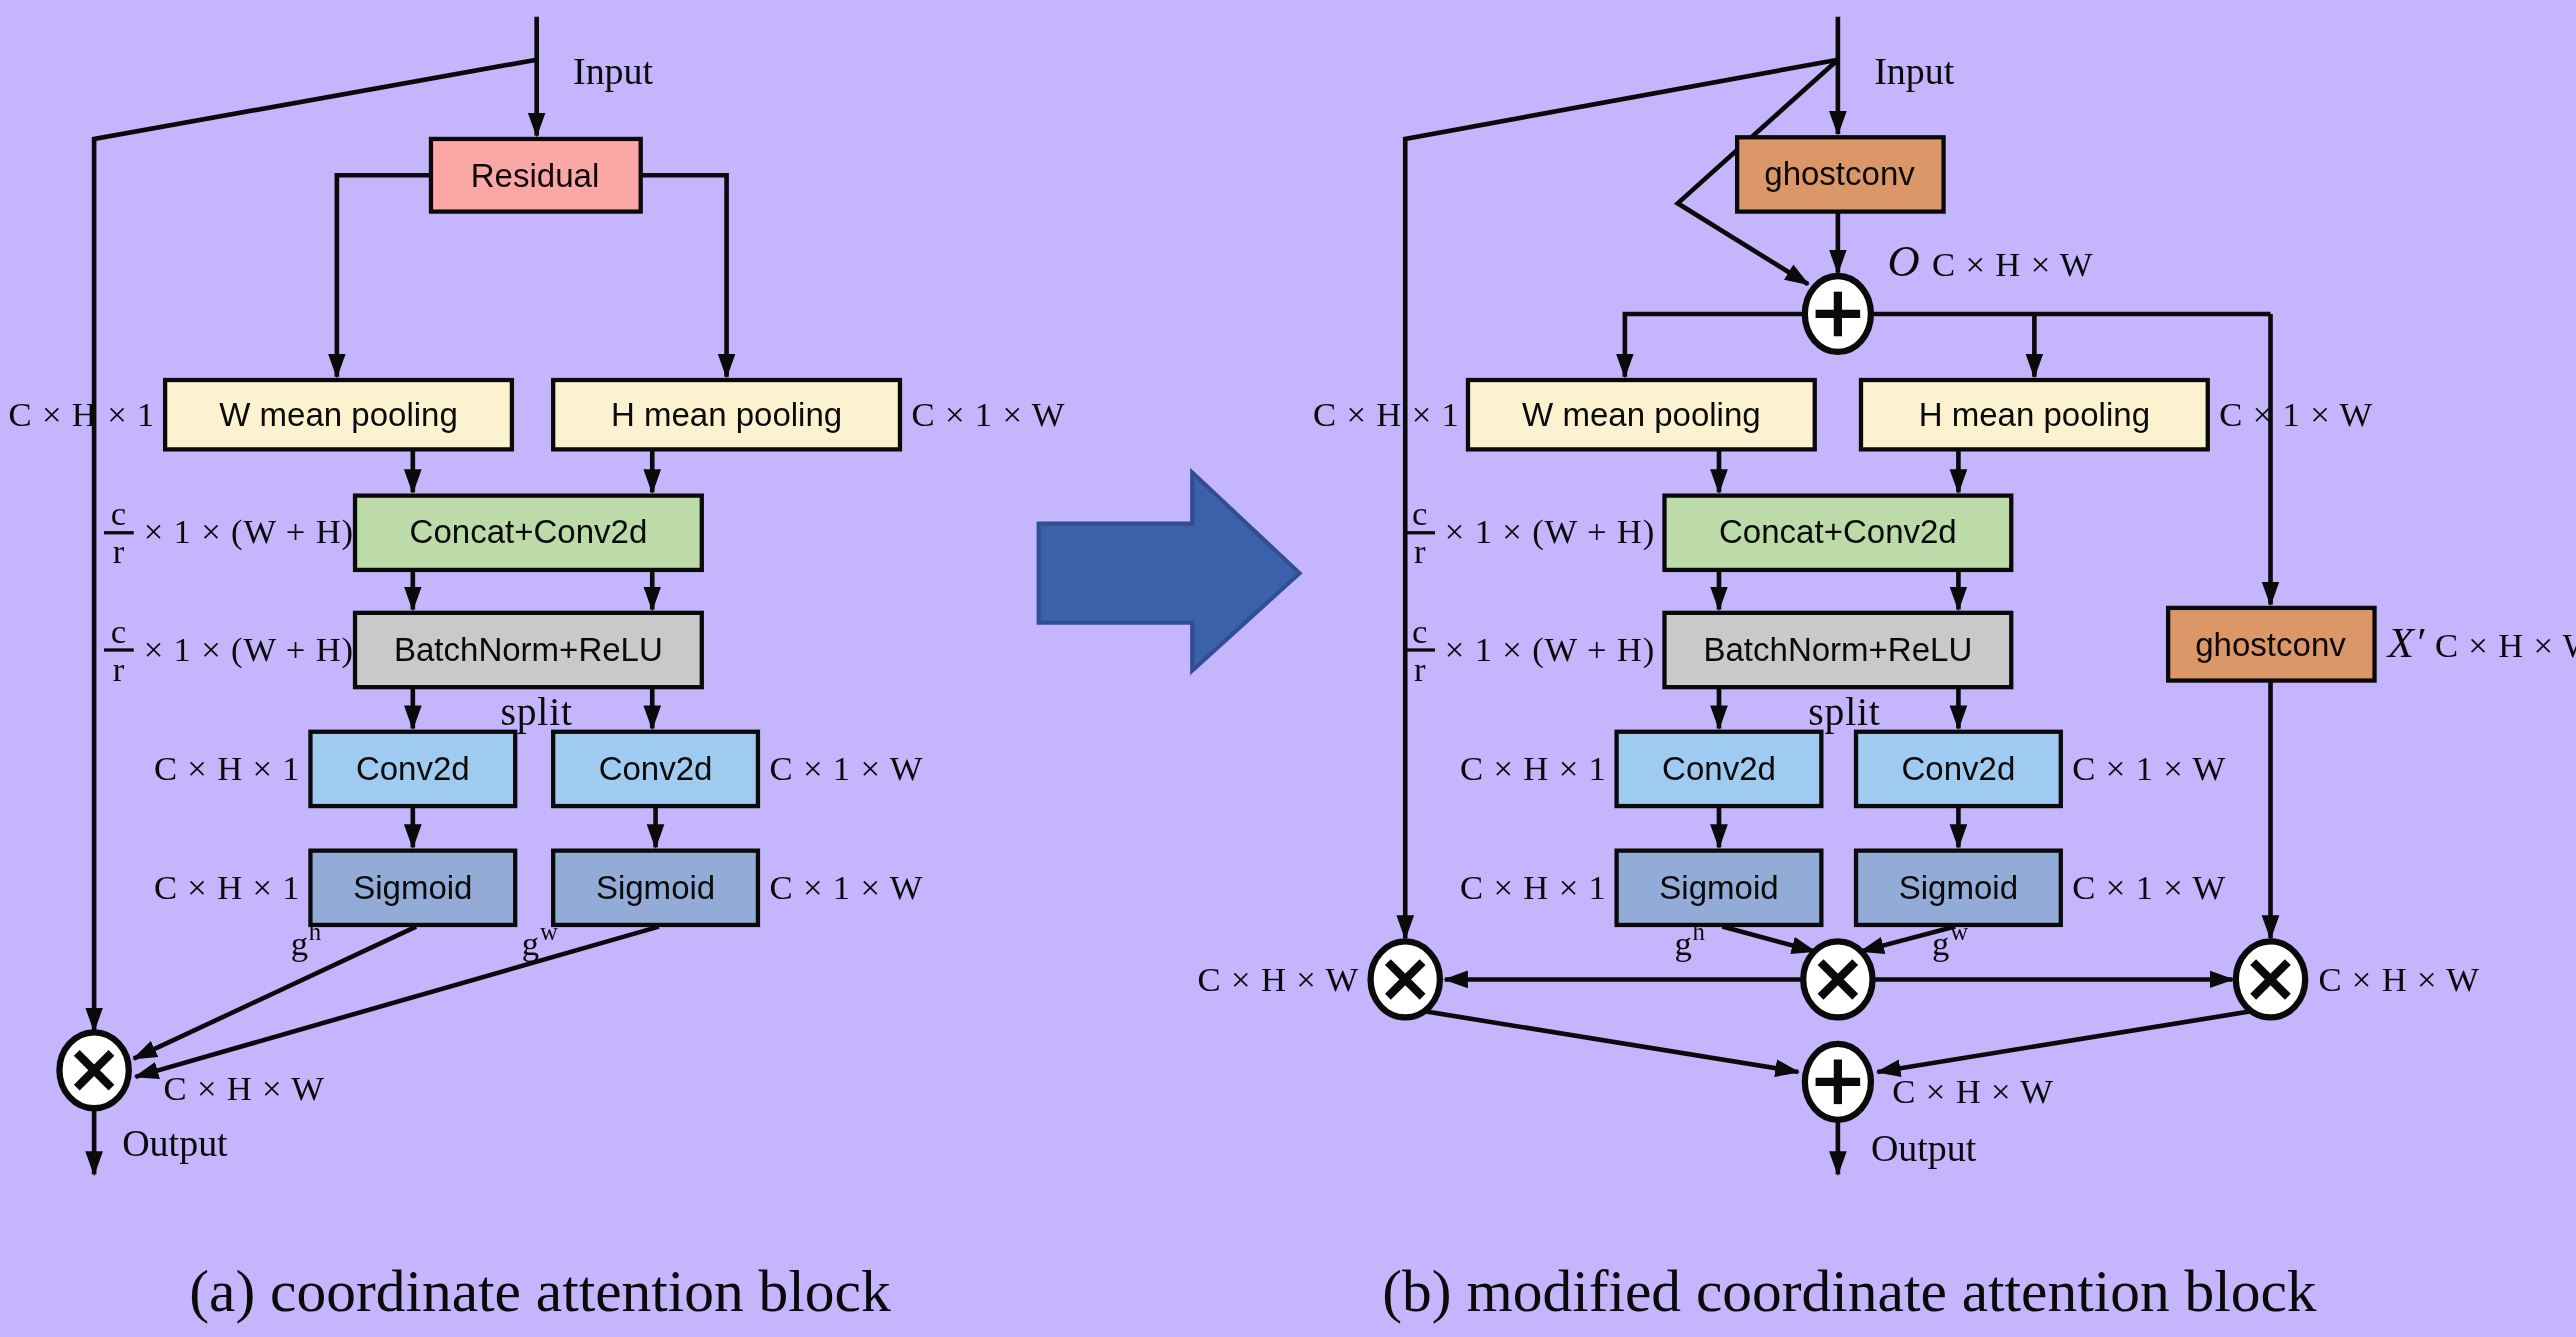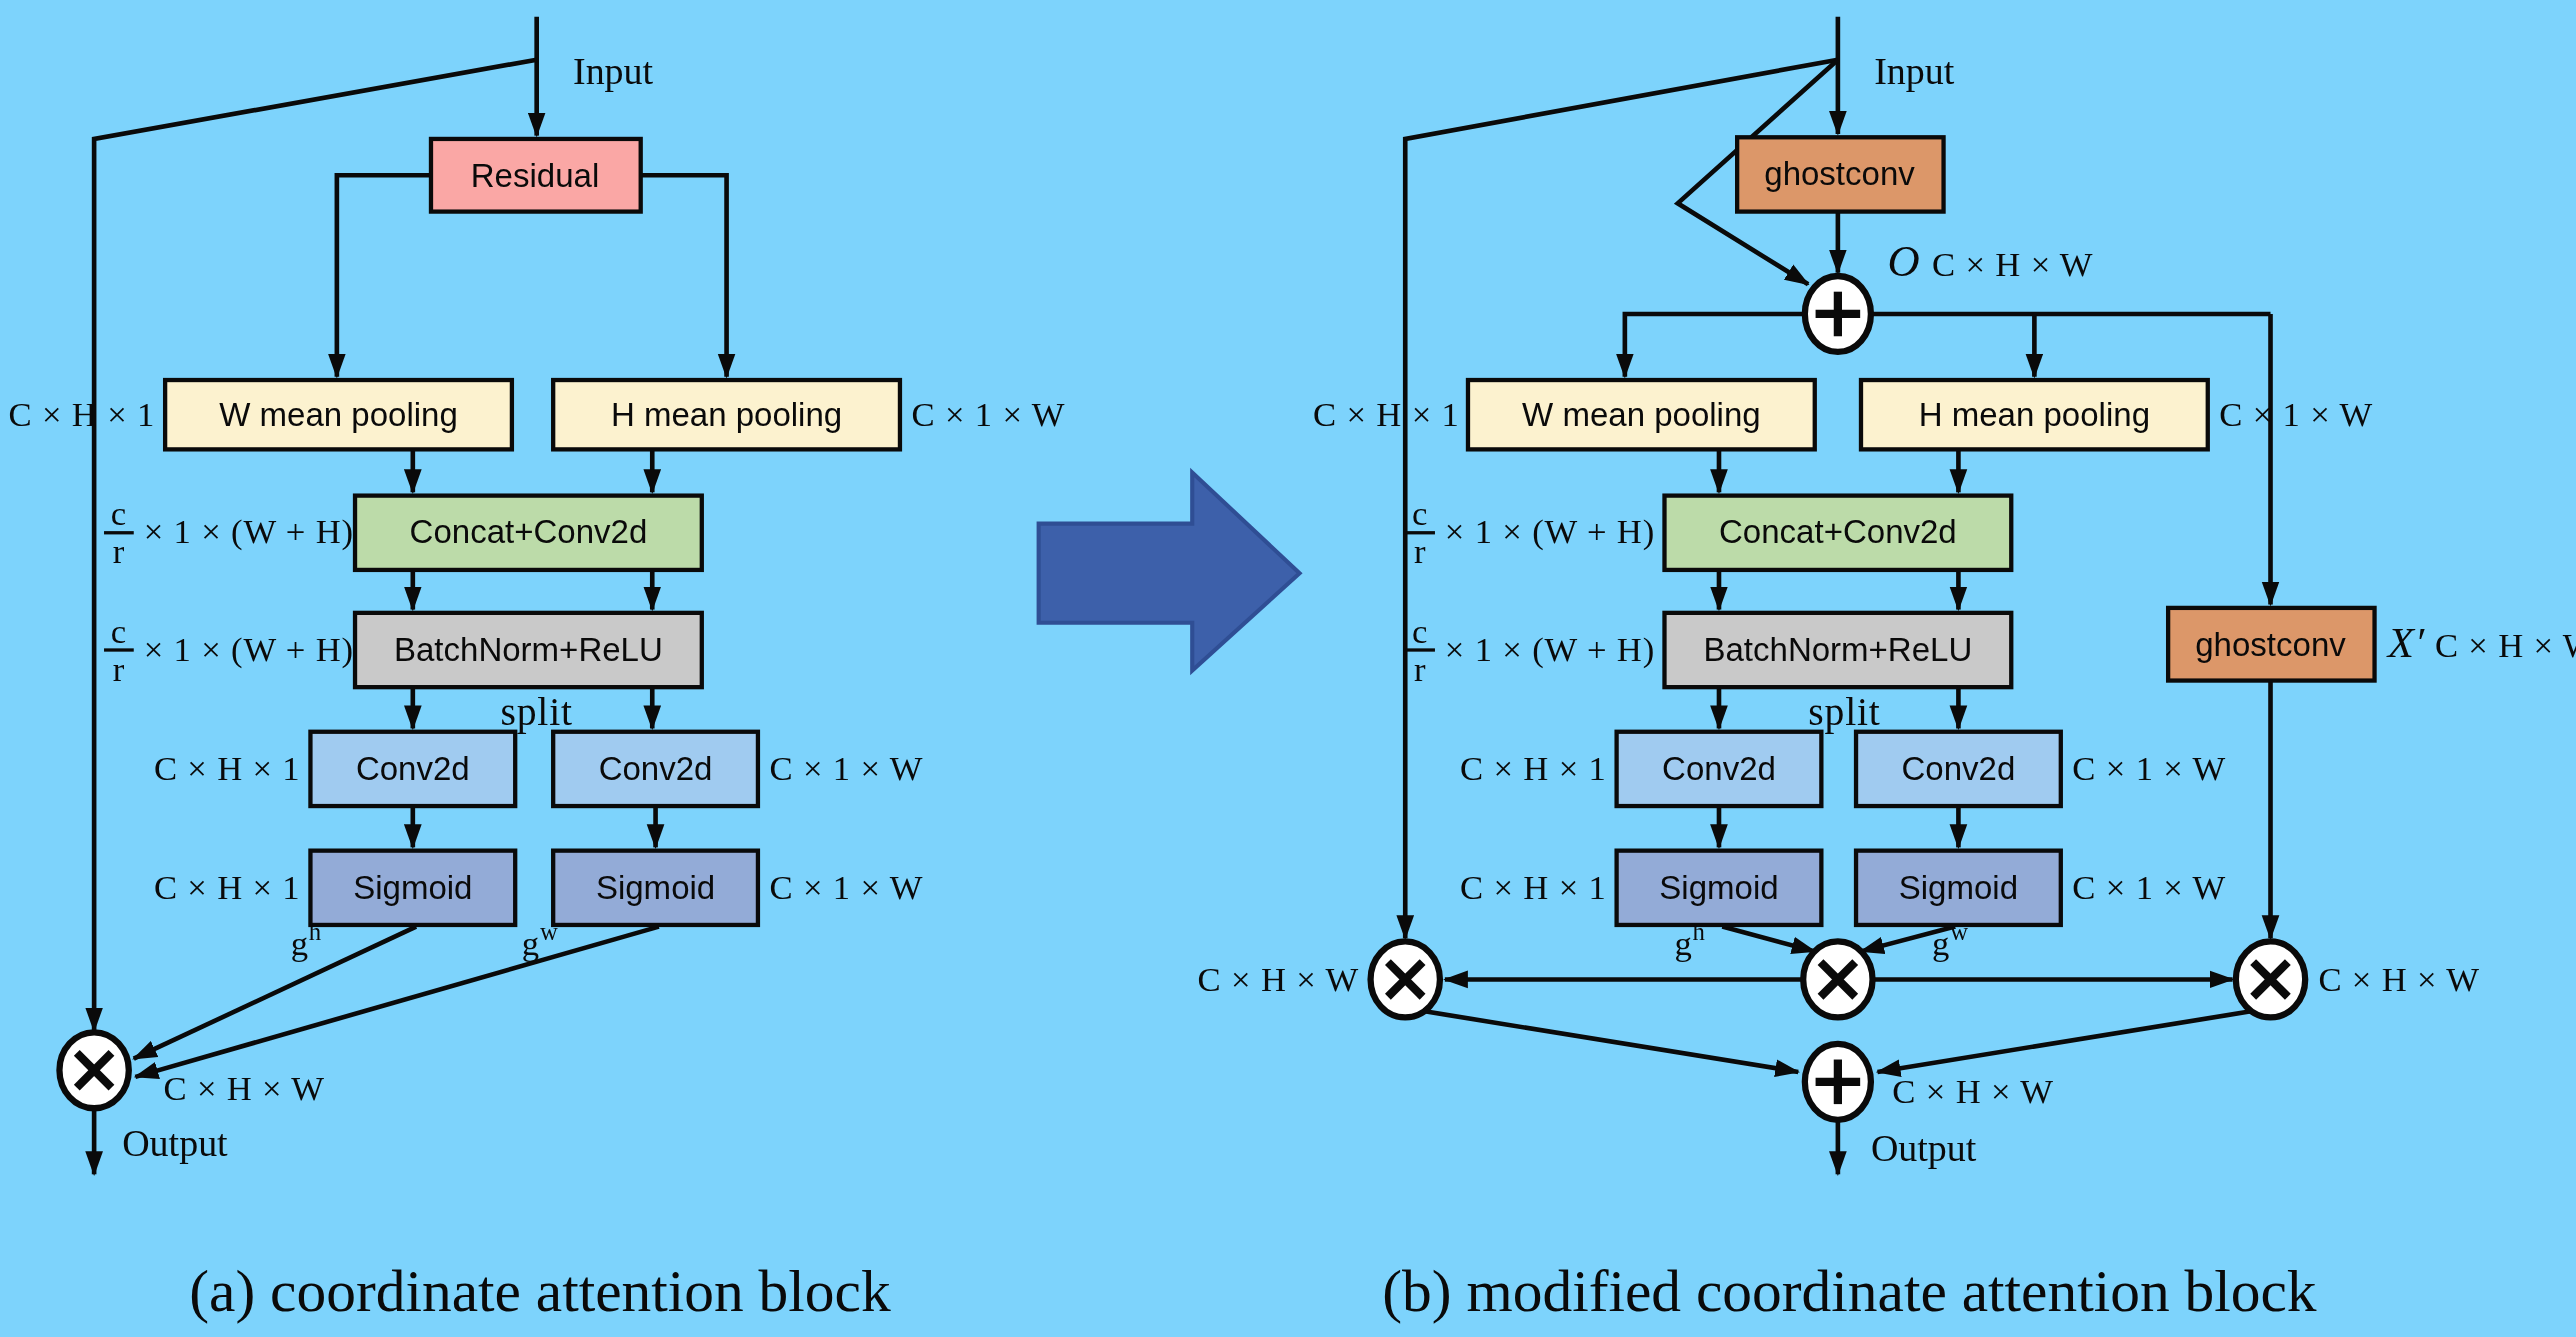--- a/index.html
+++ b/index.html
@@ -1,16 +1,16 @@
 <!DOCTYPE html>
 <html style="font-size:13.8px"><head>
 <meta charset="utf-8">
 <style>
   html,body{margin:0;padding:0;background:#ffffff;}
-  #stage{width:2576px;height:1338px;background:#7dd3fc;}
+  #stage{width:2576px;height:1338px;background:#c4b5fd;}
   svg{display:block;}
   text{fill:#0a0a0a;}
   .sans{font-family:"Liberation Sans",sans-serif;font-size:20px;}
   .ser{font-family:"Liberation Serif",serif;font-size:21px;letter-spacing:.5px;}
   .big{font-size:23px;letter-spacing:0;}
   .split{font-size:24px;}
   .cap{font-size:36px;letter-spacing:0;}
   .sup{font-size:15px;}
   .oital{font-style:italic;font-size:27px;}
   .xital{font-style:italic;font-size:26px;}

